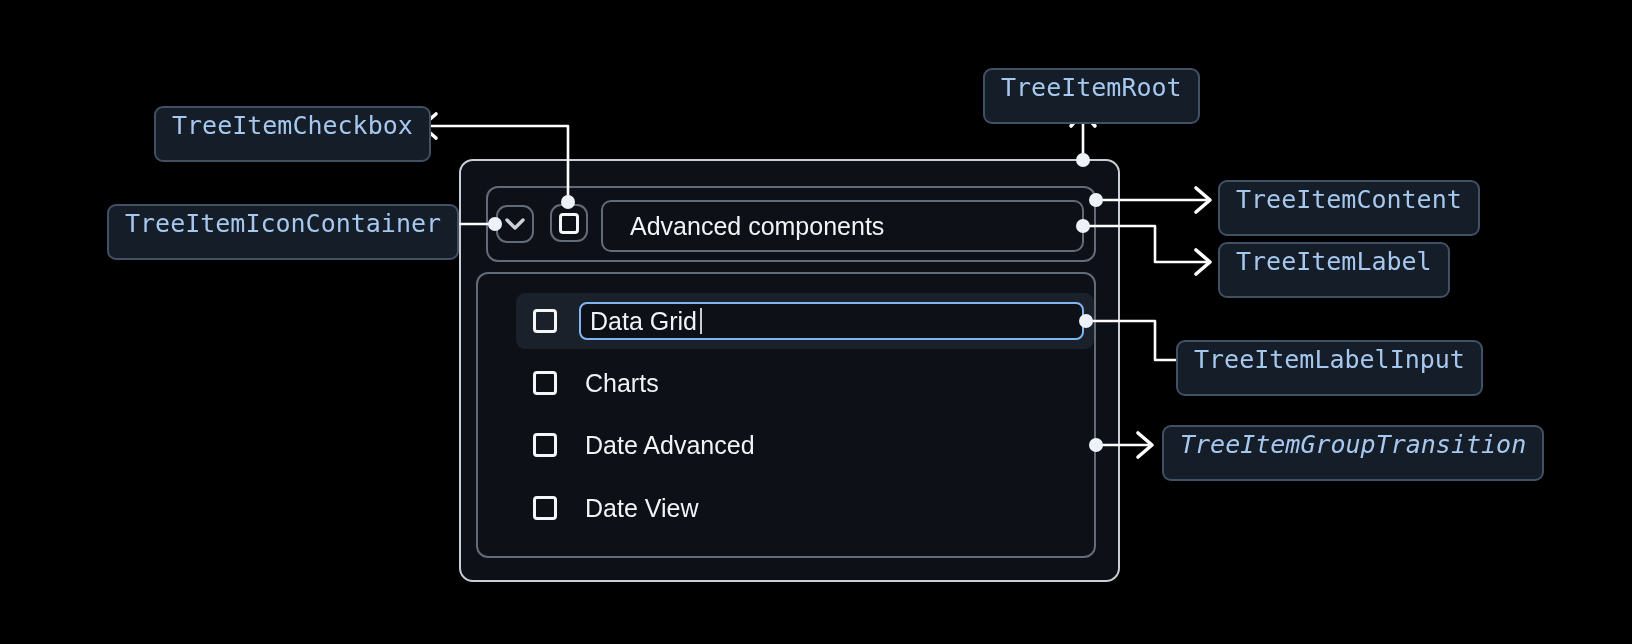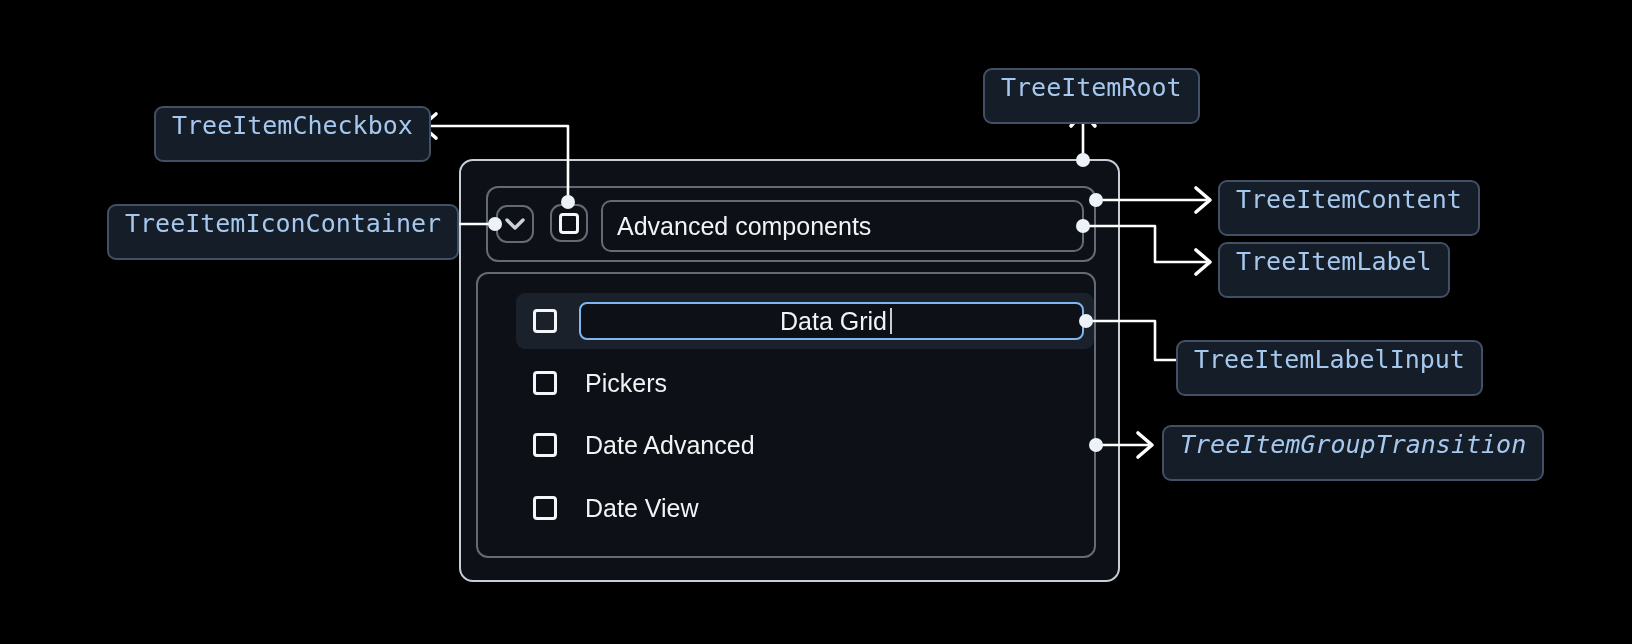--- a/index.html
+++ b/index.html
@@ -17,31 +17,31 @@
   .root-box{left:459px;top:159px;width:661px;height:423px;background:var(--surface);
             border:2px solid var(--root_border);border-radius:14px;}
   .content-box{left:486px;top:186px;width:610px;height:76px;border:2px solid var(--border_soft);
                border-radius:12px;}
   .icon-box{left:496px;top:205px;width:38px;height:38px;border:2px solid var(--border_soft);
             border-radius:11px;display:flex;align-items:center;justify-content:center;}
   .cb-box{left:550px;top:204px;width:38px;height:38px;border:2px solid var(--border_soft);
           border-radius:11px;display:flex;align-items:center;justify-content:center;}
   .cb-glyph{width:20px;height:21px;border:3px solid #f4f6f8;border-radius:4px;}
   .label-box{left:601px;top:200px;width:483px;height:52px;border:2px solid var(--border_soft);
-             border-radius:10px;display:flex;align-items:center;padding-left:14px;}
+             border-radius:10px;display:flex;align-items:center;padding-left:27px;}
   .label-box span{font-size:25px;color:var(--text);}
   .group-box{left:476px;top:272px;width:620px;height:286px;border:2px solid var(--border_soft);
              border-radius:12px;}
   .row-highlight{left:516px;top:293px;width:578px;height:56px;background:var(--highlight);
                  border-radius:9px;}
   .row-cb{width:24px;height:24px;border:3px solid #f4f6f8;border-radius:4px;left:533px;}
   .row-label{left:585px;font-size:25px;color:var(--text);line-height:30px;}
   .edit-input{left:579px;top:302px;width:505px;height:38px;border:2px solid var(--accent);
               border-radius:8px;background:var(--surface);display:flex;align-items:center;
-              padding-left:9px;justify-content:center;}
+              padding-left:9px;}
   .edit-input span{font-size:25px;color:var(--text);}
   .caret{width:2px;height:26px;background:#c6cdd4;margin-left:3px;}
 
   
   .badge{background:var(--badge_bg);border:2px solid var(--badge_border);border-radius:9px;
          color:var(--badge_text);font-family:"DejaVu Sans Mono","Liberation Mono",monospace;
          font-size:25px;line-height:36px;height:56px;padding:0 16px;white-space:nowrap;
          display:inline-block;}
   svg.overlay{left:0;top:0;width:1632px;height:644px;pointer-events:none;}
   svg.overlay *{vector-effect:non-scaling-stroke;}
@@ -72,21 +72,21 @@
   <div class="abs group-box"></div>
 
   <div class="abs row-highlight"></div>
   <div class="abs row-cb" style="top:309px;"></div>
   <div class="abs edit-input">
     <span>Data Grid</span>
     <div class="caret"></div>
   </div>
 
   <div class="abs row-cb" style="top:371px;"></div>
-  <div class="abs row-label" style="top:368px;">Pickers</div>
+  <div class="abs row-label" style="top:368px;">Charts</div>
 
   <div class="abs row-cb" style="top:433px;"></div>
   <div class="abs row-label" style="top:430px;">Date Advanced</div>
 
   <div class="abs row-cb" style="top:496px;"></div>
   <div class="abs row-label" style="top:493px;">Date View</div>
 
   <svg class="abs overlay" xmlns="http://www.w3.org/2000/svg">
     <g stroke="var(--connector)" stroke-width="2.6" fill="none" stroke-linecap="round" stroke-linejoin="round">
 

